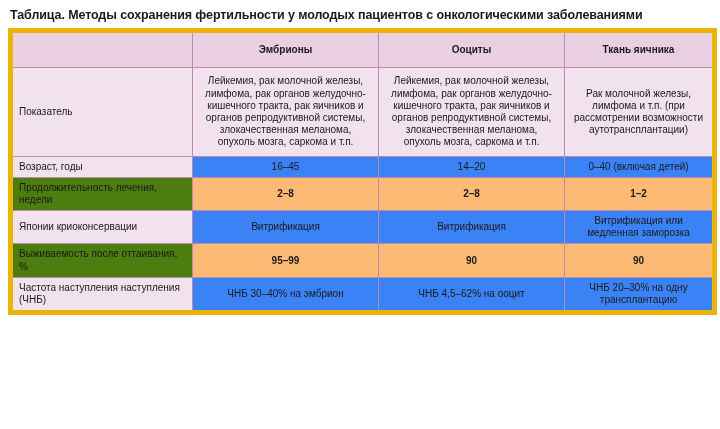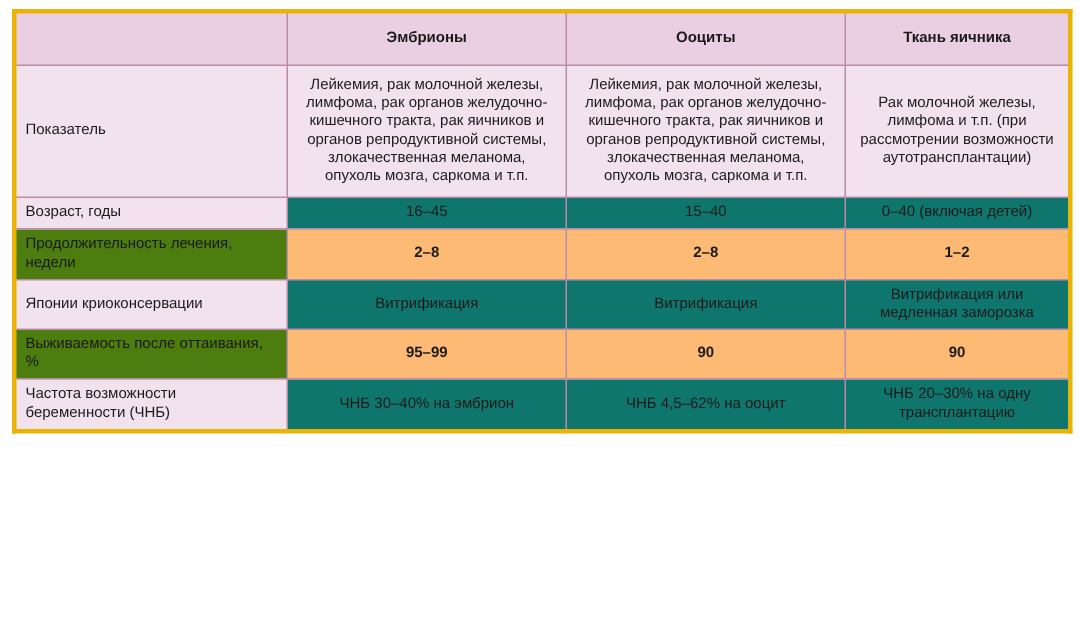--- a/index.html
+++ b/index.html
@@ -27,21 +27,21 @@
     font-weight: bold;
     color: #1a1a1a;
     line-height: 1.15;
     padding: 2px 0 6px 2px;
     letter-spacing: -0.1px;
   }
   table.fert {
     border-collapse: collapse;
     width: 704px;
     table-layout: fixed;
-    border: 3px solid #eab308;
+    border: 5px solid #eab308;
   }
   table.fert td, table.fert th {
     border: 1px solid #b98cab;
     vertical-align: middle;
     padding: 4px 6px;
     font-size: 10px;
     line-height: 1.22;
   }
   col.c1 { width: 182px; }
   col.c2 { width: 186px; }
@@ -63,40 +63,41 @@
     background: #f2e2ed;
     text-align: left;
     font-size: 10px;
     color: #1a1a1a;
   }
   tbody tr.alt td.rowhead {
     background: #4d7c0f;
   }
   tbody td.val {
     text-align: center;
-    background: #0f766e;
+    background: #3b82f6;
   }
   tbody tr.alt td.val {
     background: #fdba74;
     font-weight: bold;
   }
   tbody tr.desc td.rowhead,
   tbody tr.desc td.val {
     background: #f2e2ed;
   }
   tbody tr.desc td.val {
     text-align: center;
     padding: 7px 9px;
   }
 </style>
 </head>
 <body>
 
 <div class="page">
 
+  <div class="title">Таблица. Методы сохранения фертильности у молодых пациентов с онкологическими заболеваниями</div>
 
   <table class="fert">
     <colgroup>
       <col class="c1">
         <col class="c2">
         <col class="c3">
         <col class="c4">
     </colgroup>
     <thead>
       <tr>
@@ -111,21 +112,21 @@
       <tr class="desc">
         <td class="rowhead">Показатель</td>
         <td class="val">Лейкемия, рак молочной железы, лимфома, рак органов желудочно-кишечного тракта, рак яичников и органов репродуктивной системы, злокачественная меланома, опухоль мозга, саркома и т.п.</td>
         <td class="val">Лейкемия, рак молочной железы, лимфома, рак органов желудочно-кишечного тракта, рак яичников и органов репродуктивной системы, злокачественная меланома, опухоль мозга, саркома и т.п.</td>
         <td class="val">Рак молочной железы, лимфома и т.п. (при рассмотрении возможности аутотрансплантации)</td>
       </tr>
 
       <tr>
         <td class="rowhead">Возраст, годы</td>
         <td class="val">16–45</td>
-        <td class="val">15–40</td>
+        <td class="val">14–20</td>
         <td class="val">0–40 (включая детей)</td>
       </tr>
 
       <tr class="alt">
         <td class="rowhead">Продолжительность лечения, недели</td>
         <td class="val">2–8</td>
         <td class="val">2–8</td>
         <td class="val">1–2</td>
       </tr>
 
@@ -139,21 +140,21 @@
       <tr class="alt">
         <td class="rowhead">Выживаемость после оттаивания, %</td>
         <td class="val">95–99</td>
         <td class="val">90</td>
         <td class="val">90</td>
       </tr>
 
 
 
       <tr>
-        <td class="rowhead">Частота возможности беременности (ЧНБ)</td>
+        <td class="rowhead">Частота наступления наступления (ЧНБ)</td>
         <td class="val">ЧНБ 30–40% на эмбрион</td>
         <td class="val">ЧНБ 4,5–62% на ооцит</td>
         <td class="val">ЧНБ 20–30% на одну трансплантацию</td>
       </tr>
 
     </tbody>
   </table>
 </div>
 
 </body></html>

